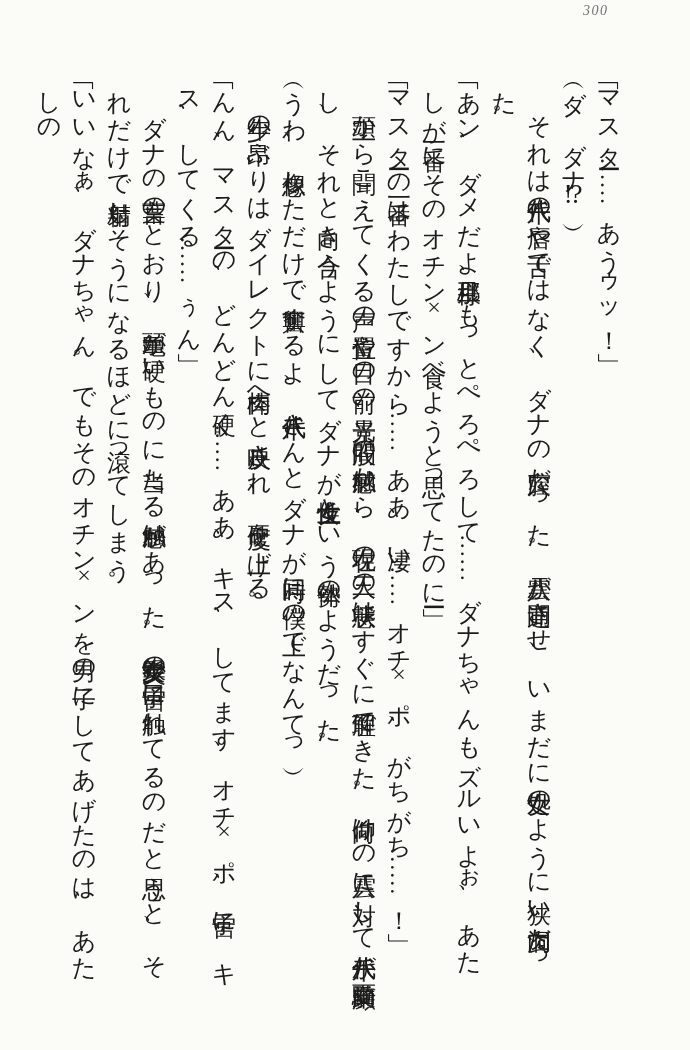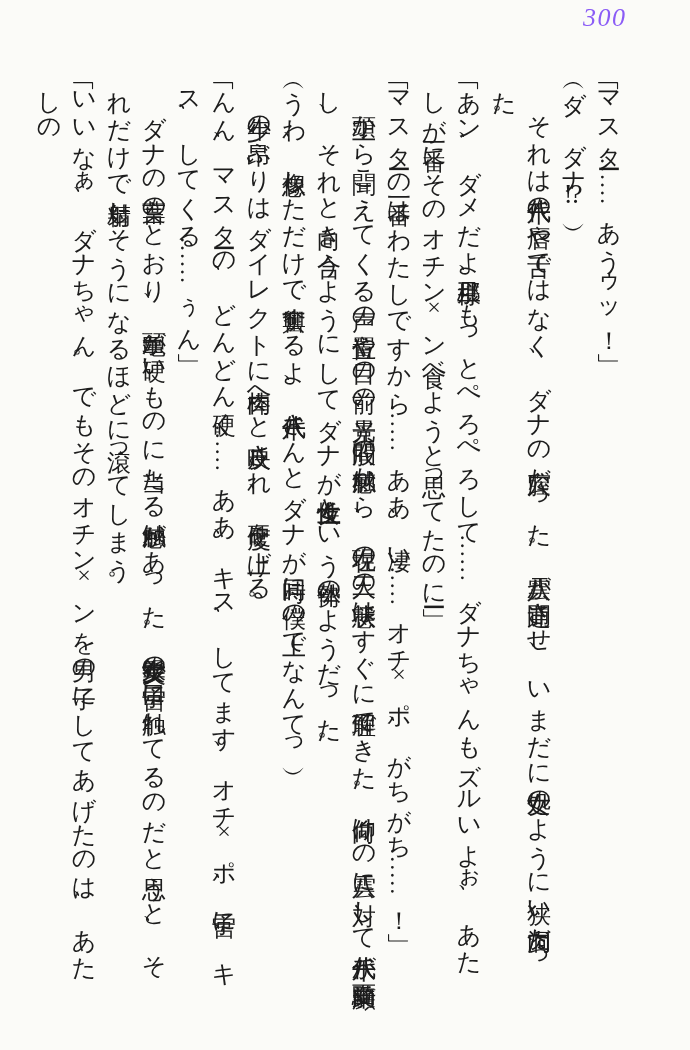--- a/index.html
+++ b/index.html
@@ -16,23 +16,23 @@
   .book-page {
     position: absolute;
     inset: 0;
   }
   .page-number {
     position: absolute;
     top: 3px;
     left: 583px;
     font-family: "Liberation Serif", "DejaVu Serif", serif;
     font-style: italic;
-    font-size: 26px;
+    font-size: 14px;
     letter-spacing: 1.5px;
-    color: #8b5cf6;
+    color: #737373;
   }
   .text-area {
     position: absolute;
     top: 75px;
     right: 64px;
     height: 912px;
     writing-mode: vertical-rl;
     -webkit-text-orientation: mixed;
     text-orientation: mixed;
     font-family: "Liberation Serif", "DejaVu Serif", serif;

